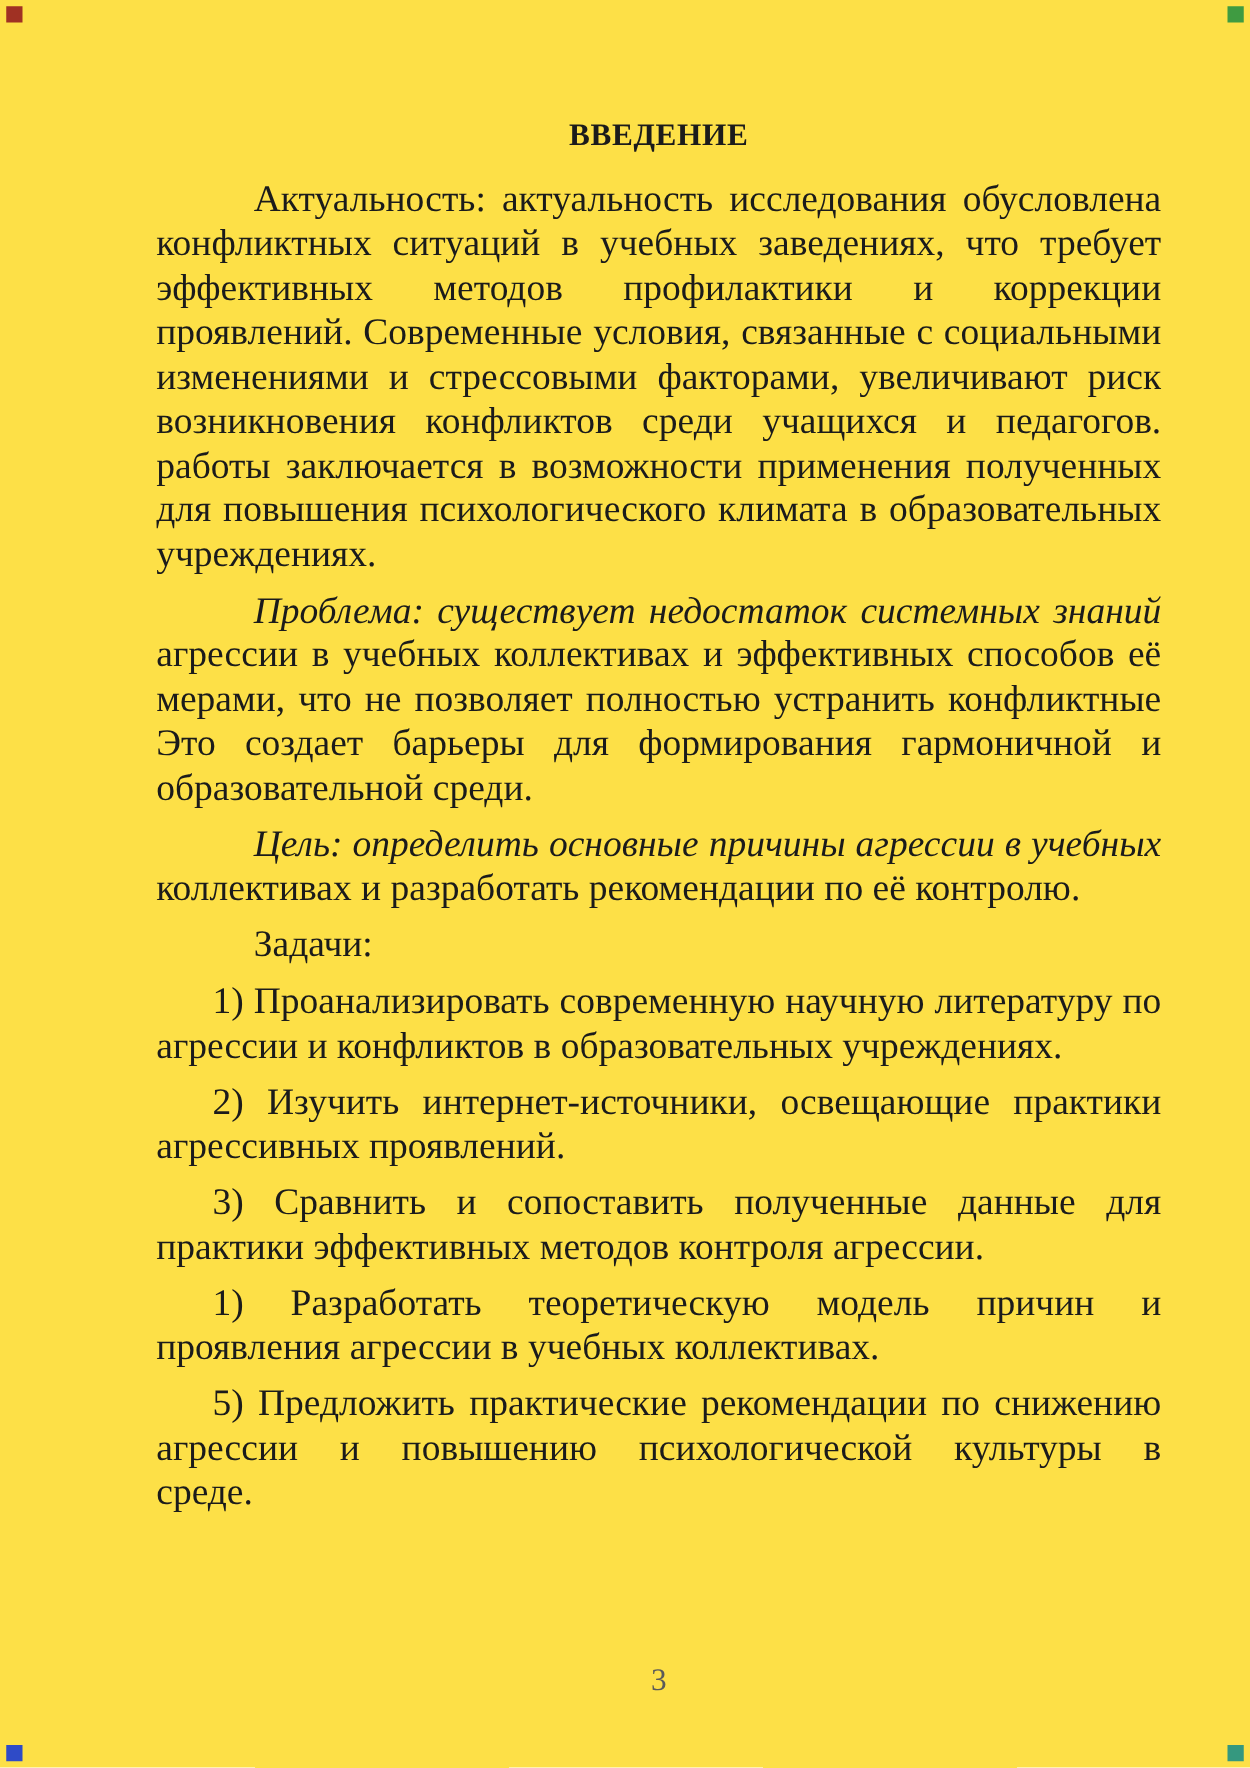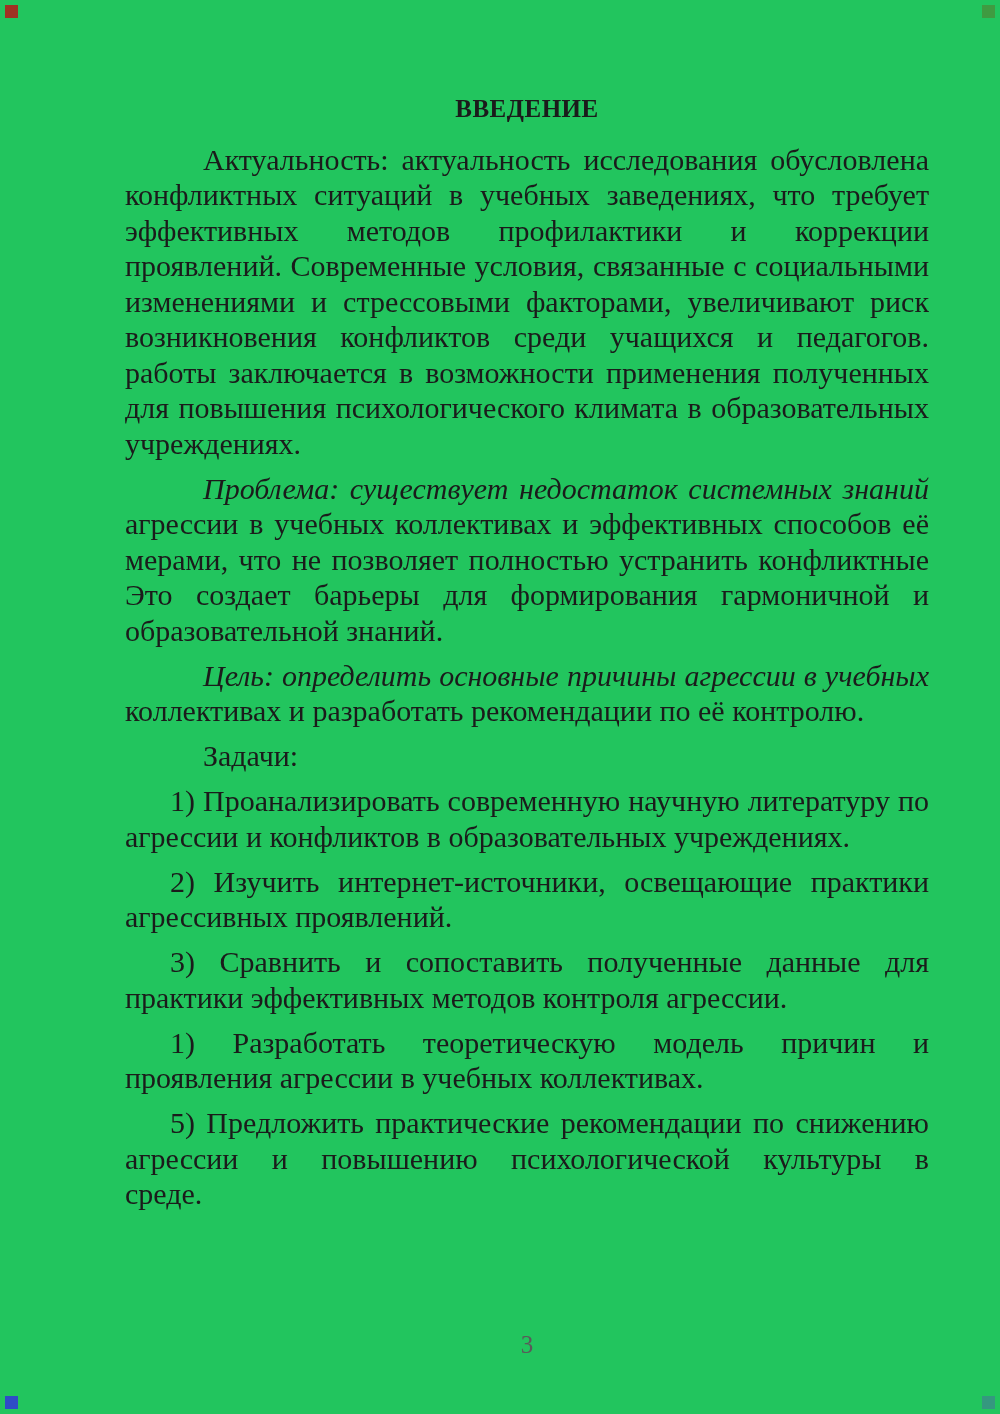--- a/index.html
+++ b/index.html
@@ -4,21 +4,21 @@
 <style>
   html, body {
     margin: 0;
     padding: 0;
     background: #ffffff;
   }
   .page {
     position: relative;
     width: 1000px;
     height: 1414px;
-    background: #22c55e;
+    background: #fde047;
     font-family: "Liberation Serif", "DejaVu Serif", serif;
     color: #1b1b1b;
     overflow: hidden;
   }
   .corner {
     position: absolute;
     width: 13px;
     height: 13px;
   }
   .corner.tl { left: 5px;   top: 5px; }
@@ -87,21 +87,21 @@
         <div class="line">возникновения конфликтов среди учащихся и педагогов. Важность</div>
         <div class="line">работы заключается в возможности применения полученных результатов</div>
         <div class="line">для повышения психологического климата в образовательных</div>
         <div class="line last">учреждениях.</div>
       </div>
       <div>
         <div class="line para-gap" style="text-indent: 78px; font-style: italic;">Проблема: существует недостаток системных знаний о причинах</div>
         <div class="line">агрессии в учебных коллективах и эффективных способов её</div>
         <div class="line">мерами, что не позволяет полностью устранить конфликтные ситуации.</div>
         <div class="line">Это создает барьеры для формирования гармоничной и безопасной</div>
-        <div class="line last">образовательной знаний.</div>
+        <div class="line last">образовательной среди.</div>
       </div>
       <div>
         <div class="line para-gap" style="text-indent: 78px; font-style: italic;">Цель: определить основные причины агрессии в учебных</div>
         <div class="line last">коллективах и разработать рекомендации по её контролю.</div>
       </div>
       <div>
         <div class="line last para-gap" style="text-indent: 78px;">Задачи:</div>
       </div>
       <div>
         <div class="line para-gap" style="text-indent: 45px;">1) Проанализировать современную научную литературу по теме</div>

